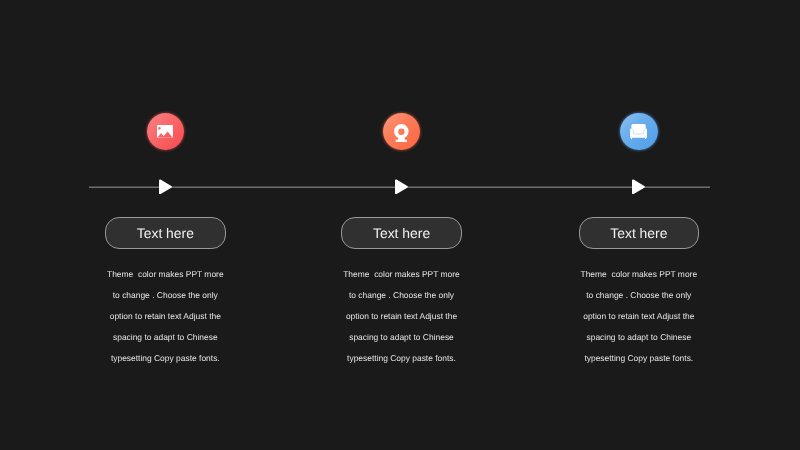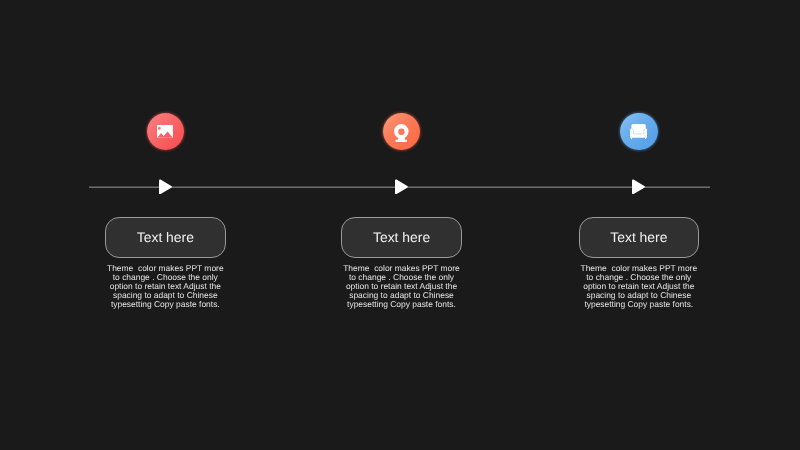--- a/index.html
+++ b/index.html
@@ -54,40 +54,40 @@
     position: absolute;
     top: 178.9px; left: 50%;
     margin-left: -6.35px;
     width: 13px; height: 15.6px;
   }
 
   .pill {
     position: absolute;
     top: 216.8px; left: 50%;
     margin-left: -60.2px;
-    width: 120.5px; height: 41px;
+    width: 120.5px; height: 32px;
     box-sizing: border-box;
     border: 1px solid #9a9a9a;
     border-radius: 14.05px;
     background: #303030;
     display: flex; align-items: center; justify-content: center;
     color: #f2f2f2;
     font-size: 13.9px;
   }
 
   .body-text {
     position: absolute;
     top: 263.9px; left: 50%;
     margin-left: -59px;
     width: 118px;
     text-align: center;
     white-space: pre-wrap;
     color: #e3e3e3;
     font-size: 8.45px;
-    line-height: 9px;
+    line-height: 21px;
   }
 </style>
 </head>
 <body>
 
 <div class="slide">
   <div class="axis-top"></div>
   <div class="axis"></div>
 
   <div class="col col-1">

